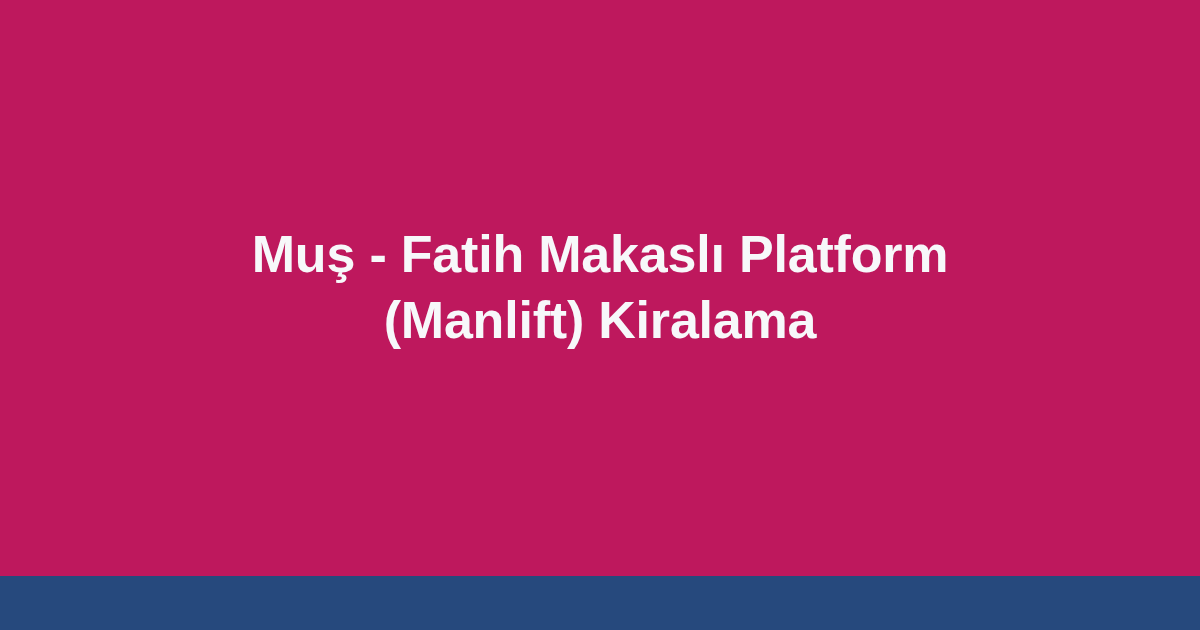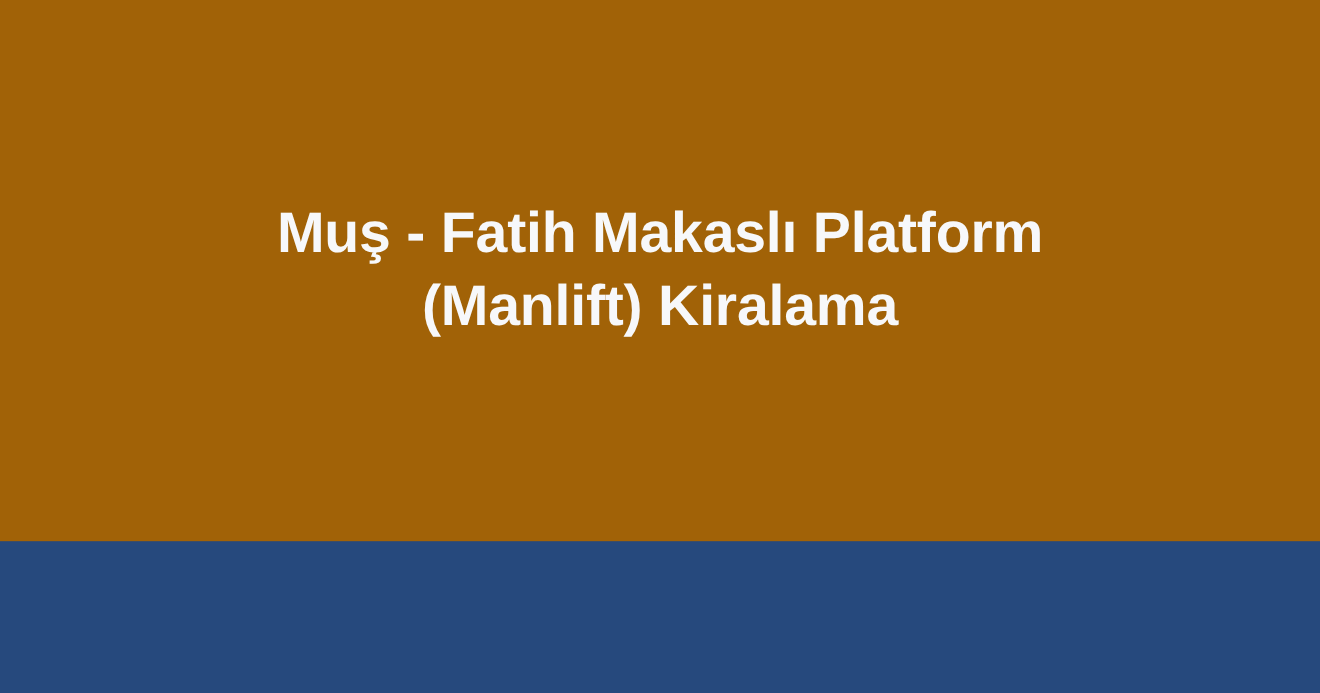--- a/index.html
+++ b/index.html
@@ -13,22 +13,22 @@
     height: 630px;
     overflow: hidden;
     font-family: "Liberation Sans", sans-serif;
     background: #26497d;
   }
 
   .share-card {
     position: relative;
     box-sizing: border-box;
     width: 1200px;
-    height: 492px;
-    background-color: #a16207;
+    height: 576px;
+    background-color: #be185d;
     display: flex;
     align-items: center;
     justify-content: center;
     padding: 0 90px;
   }
 
   .card-inner {
     width: 100%;
     display: flex;
     flex-direction: column;

